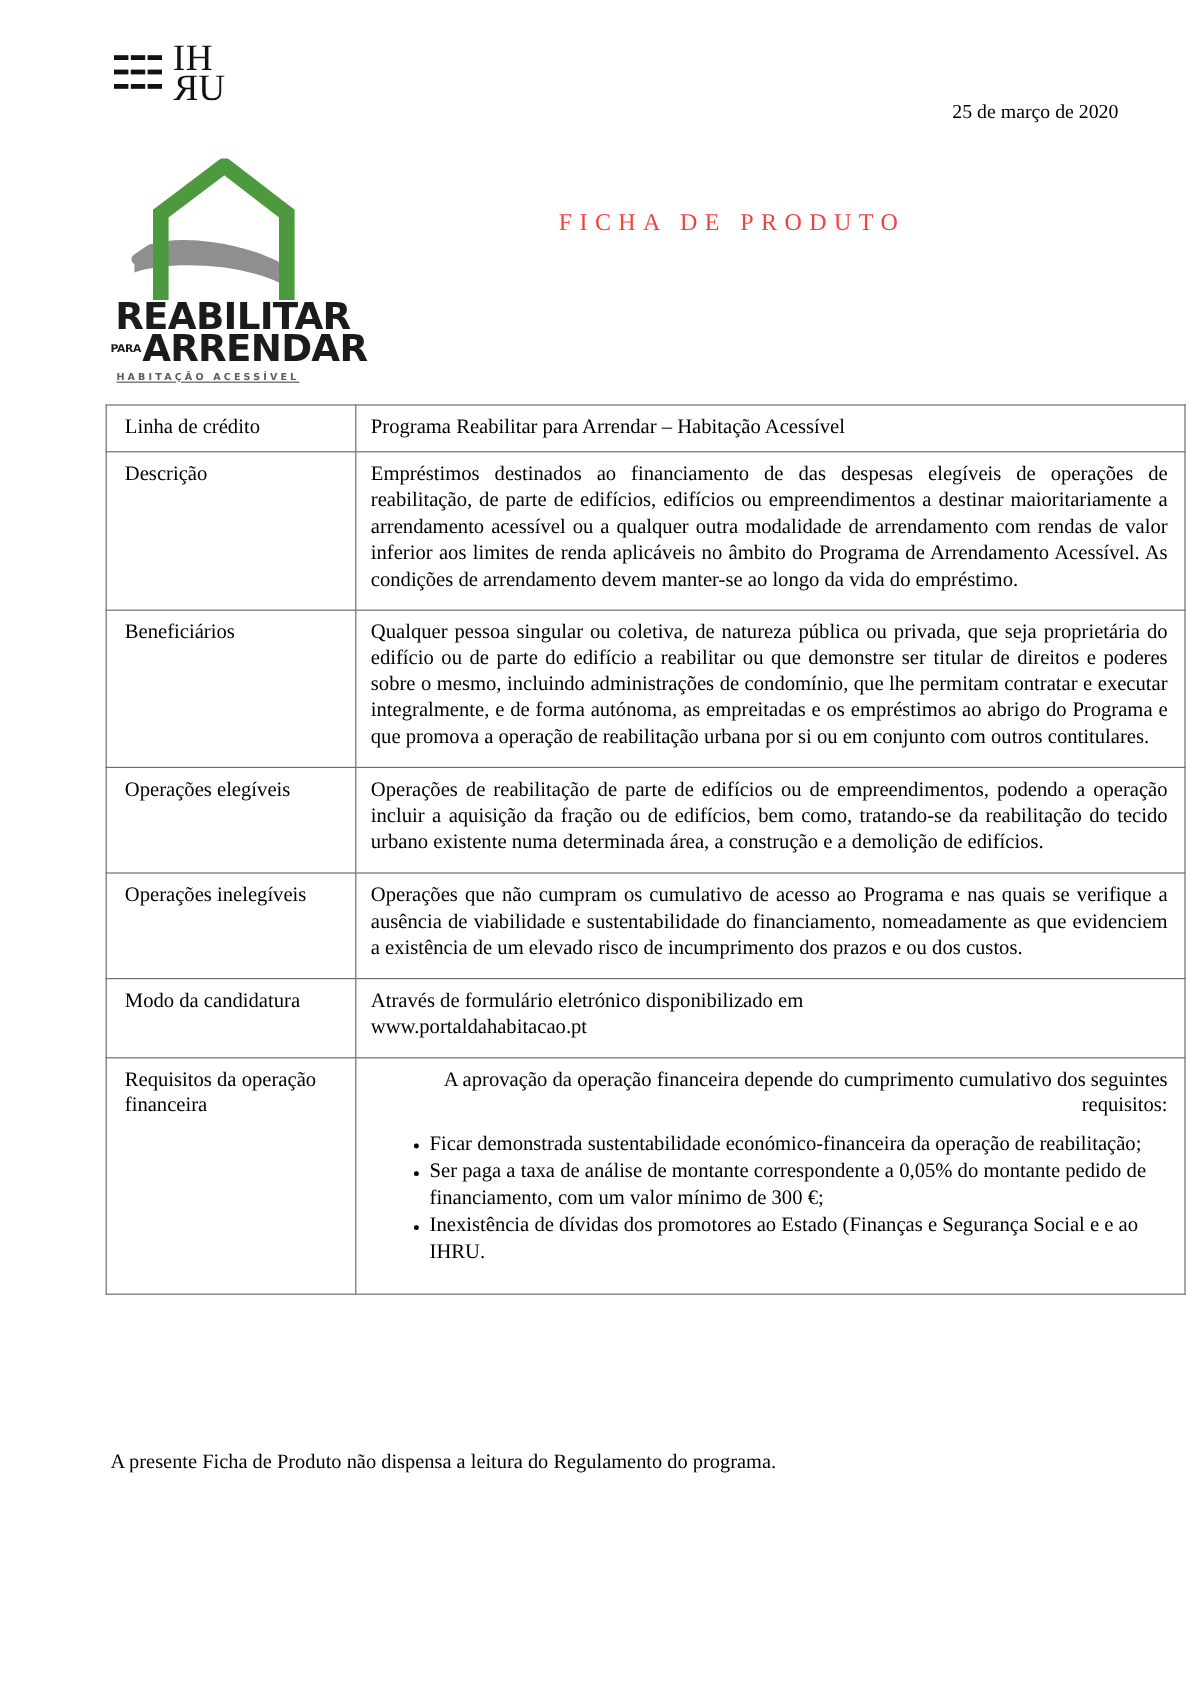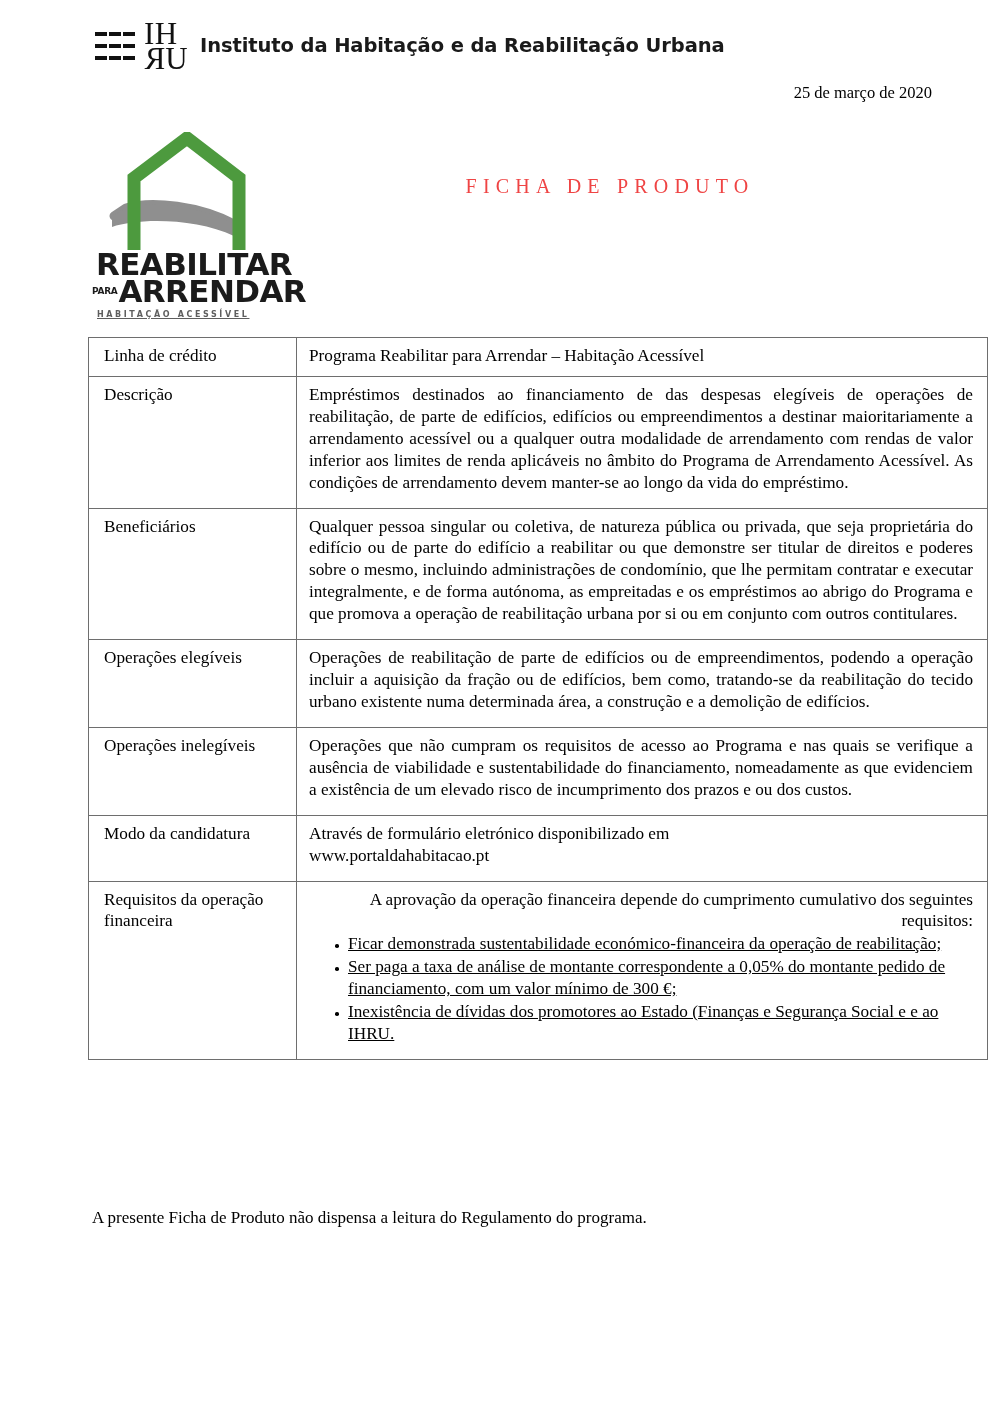--- a/index.html
+++ b/index.html
@@ -20,21 +20,21 @@
   .page {
     position: absolute;
     left: 0; top: 0;
     width: 1000px;
     height: 1414px;
   }
 
   .ihru-header {
     position: absolute;
     left: 95px;
-    top: 21px;
+    top: 35px;
     display: flex;
     align-items: center;
     gap: 12px;
   }
   .ihru-mark {
     display: flex;
     align-items: center;
     gap: 7px;
   }
   .dash-grid {
@@ -185,24 +185,23 @@
   .ficha-table td.value.noj {
     text-align: left;
   }
   .row-tall td { padding-bottom: 14px; }
 
   .req-intro {
     margin: 0 0 0 4px;
     text-align: right;
   }
   ul.req-list {
-    margin: 0;
+    margin: 10px;
     padding: 0 0 0 26px;
     list-style: none;
-    text-decoration: underline;
   }
   ul.req-list li {
     position: relative;
     padding-left: 13px;
     margin-top: 1px;
     text-align: left;
     line-height: 1.275;
   }
   ul.req-list li::before {
     content: "";
@@ -246,21 +245,20 @@
           <span></span>
         <span></span>
           <span></span>
           <span></span>
       </div>
       <div class="ihru-letters">
         <div class="row1">IH</div>
         <div class="row2"><span class="flip">R</span><span>U</span></div>
       </div>
     </div>
-    <div class="ihru-wordmark">Instituto da Habitação e da Reabilitação Urbana</div>
   </div>
 
   <div class="doc-date">25 de março de 2020</div>
 
   <div class="rpa-logo">
     <div class="rpa-house-wrap">
       <svg width="190" height="120" viewBox="0 0 190 120" xmlns="http://www.w3.org/2000/svg">
         <path d="M22 84 L34 76 C60 68 108 74 142 92" stroke="#8F8F8F" stroke-width="9" fill="none" stroke-linecap="round" stroke-linejoin="round"></path>
         <path d="M20 84 L20 95 C46 86 104 86 142 104 L142 92 C108 74 60 68 34 76 Z" fill="#8F8F8F"></path>
         <path d="M42 118 L42 46 L95 6 L147 46 L147 118" stroke="#4D9A3E" stroke-width="13" fill="none" stroke-linejoin="miter"></path>
@@ -291,21 +289,21 @@
       <tr class="row-tall">
         <td class="label">Beneficiários</td>
         <td class="value">Qualquer pessoa singular ou coletiva, de natureza pública ou privada, que seja proprietária do edifício ou de parte do edifício a reabilitar ou que demonstre ser titular de direitos e poderes sobre o mesmo, incluindo administrações de condomínio, que lhe permitam contratar e executar integralmente, e de forma autónoma, as empreitadas e os empréstimos ao abrigo do Programa e que promova a operação de reabilitação urbana por si ou em conjunto com outros contitulares.</td>
       </tr>
       <tr class="row-tall">
         <td class="label">Operações elegíveis</td>
         <td class="value">Operações de reabilitação de parte de edifícios ou de empreendimentos, podendo a operação incluir a aquisição da fração ou de edifícios, bem como, tratando-se da reabilitação do tecido urbano existente numa determinada área, a construção e a demolição de edifícios.</td>
       </tr>
       <tr class="row-tall">
         <td class="label">Operações inelegíveis</td>
-        <td class="value">Operações que não cumpram os requisitos de acesso ao Programa e nas quais se verifique a ausência de viabilidade e sustentabilidade do financiamento, nomeadamente as que evidenciem a existência de um elevado risco de incumprimento dos prazos e ou dos custos.</td>
+        <td class="value">Operações que não cumpram os cumulativo de acesso ao Programa e nas quais se verifique a ausência de viabilidade e sustentabilidade do financiamento, nomeadamente as que evidenciem a existência de um elevado risco de incumprimento dos prazos e ou dos custos.</td>
       </tr>
       <tr class="row-tall">
         <td class="label">Modo da candidatura</td>
         <td class="value noj" style="white-space: pre-line;">Através de formulário eletrónico disponibilizado em
 www.portaldahabitacao.pt</td>
       </tr>
       <tr class="row-tall">
         <td class="label">Requisitos da operação financeira</td>
         <td class="value noj">
           <p class="req-intro">A aprovação da operação financeira  depende do cumprimento cumulativo dos seguintes requisitos:</p>

